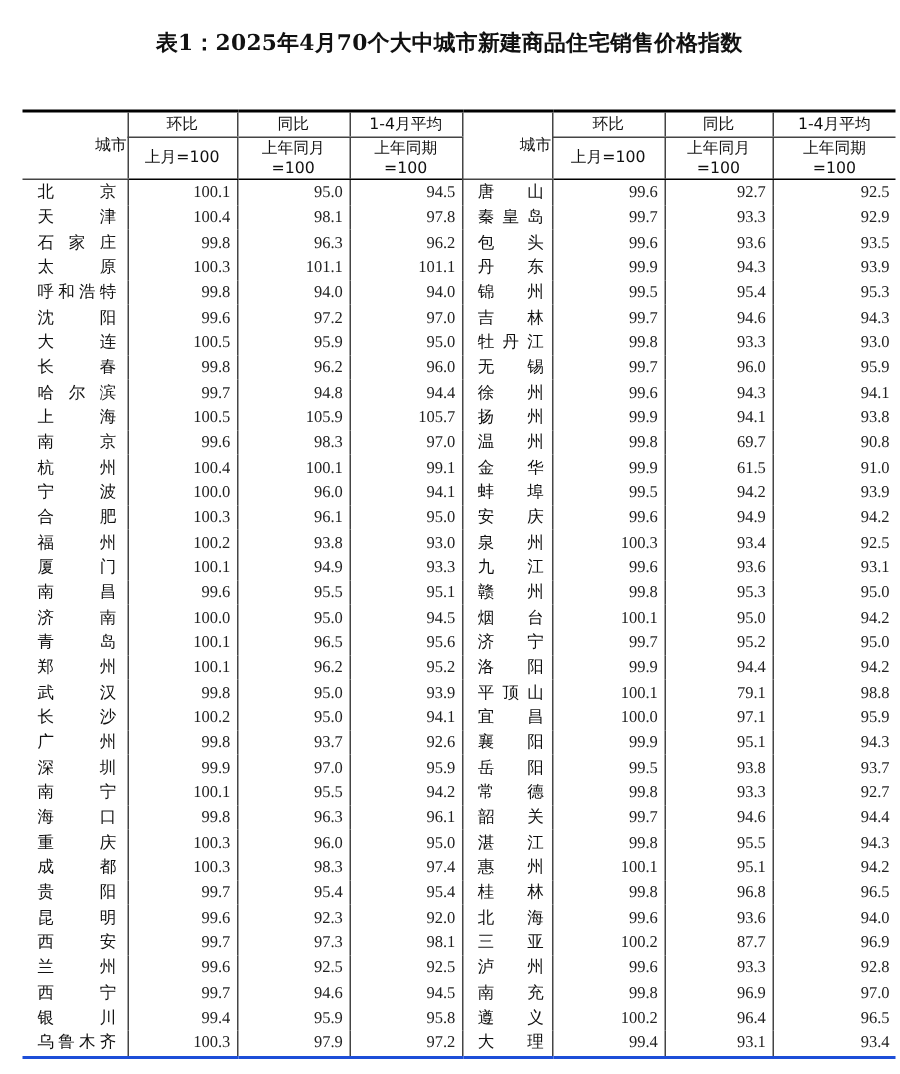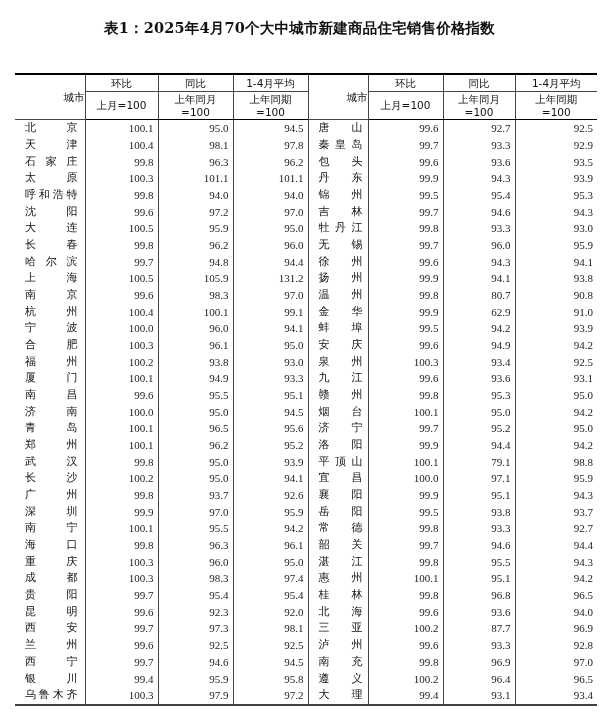--- a/index.html
+++ b/index.html
@@ -10,21 +10,21 @@
   .title {
     position: absolute; top: 19px; left: 0; width: 599px; text-align: center;
     font-family: "DejaVu Serif", serif; font-weight: bold; font-size: 14.5px; letter-spacing: 0.2px;
   }
   table.price {
     position: absolute; top: 73px; left: 15px; width: 582px;
     border-collapse: collapse; table-layout: fixed;
     font-family: "Liberation Serif", serif; font-size: 11px;
   }
   table.price thead tr:first-child th { border-top: 2px solid #000; }
-  table.price tbody tr:last-child td { border-bottom: 2px solid #404040; }
+  table.price tbody tr:last-child td { border-bottom: 2px solid #1d4ed8; }
   table.price th {
     font-family: "DejaVu Sans", sans-serif; font-weight: normal; font-size: 10.5px;
     text-align: center; padding: 0; line-height: 13px; border-left: 1px solid #444; margin-left: 28px;
   }
   table.price th.first { border-left: none; }
   table.price tr.h1 th { height: 16px; border-bottom: 1px solid #444; }
   table.price tr.h2 th { height: 27px; border-bottom: 1.5px solid #000; }
   table.price th.city-head { border-bottom: 1.5px solid #000; text-align: right; }
   table.price td {
     height: 16.68px; padding: 0 4px 0 0; text-align: right; line-height: 16px;
@@ -161,44 +161,44 @@
         <td>94.4</td>
         <td class="city">徐　　州</td>
         <td>99.6</td>
         <td>94.3</td>
         <td>94.1</td>
       </tr>
       <tr>
         <td class="city first">上　　海</td>
         <td>100.5</td>
         <td>105.9</td>
-        <td>131.2</td>
+        <td>105.7</td>
         <td class="city">扬　　州</td>
         <td>99.9</td>
         <td>94.1</td>
         <td>93.8</td>
       </tr>
       <tr>
         <td class="city first">南　　京</td>
         <td>99.6</td>
         <td>98.3</td>
         <td>97.0</td>
         <td class="city">温　　州</td>
         <td>99.8</td>
-        <td>80.7</td>
+        <td>69.7</td>
         <td>90.8</td>
       </tr>
       <tr>
         <td class="city first">杭　　州</td>
         <td>100.4</td>
         <td>100.1</td>
         <td>99.1</td>
         <td class="city">金　　华</td>
         <td>99.9</td>
-        <td>62.9</td>
+        <td>61.5</td>
         <td>91.0</td>
       </tr>
       <tr>
         <td class="city first">宁　　波</td>
         <td>100.0</td>
         <td>96.0</td>
         <td>94.1</td>
         <td class="city">蚌　　埠</td>
         <td>99.5</td>
         <td>94.2</td>

